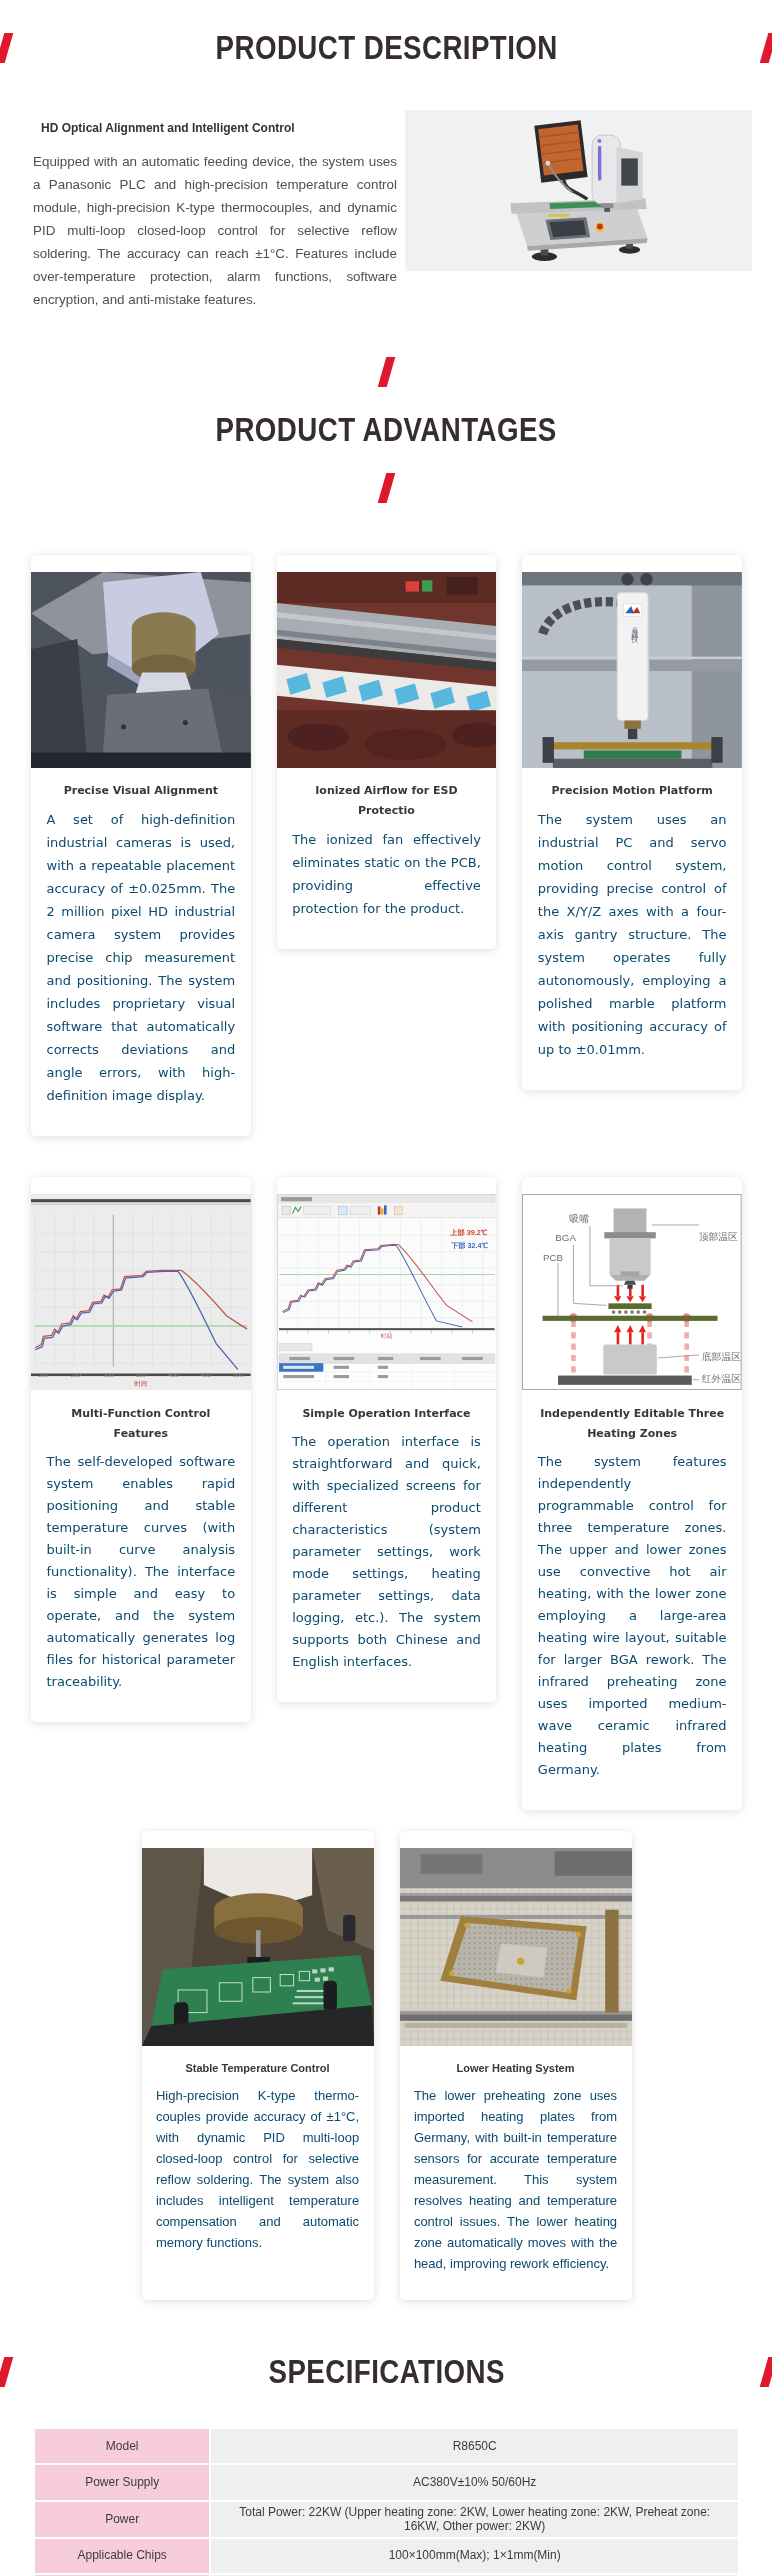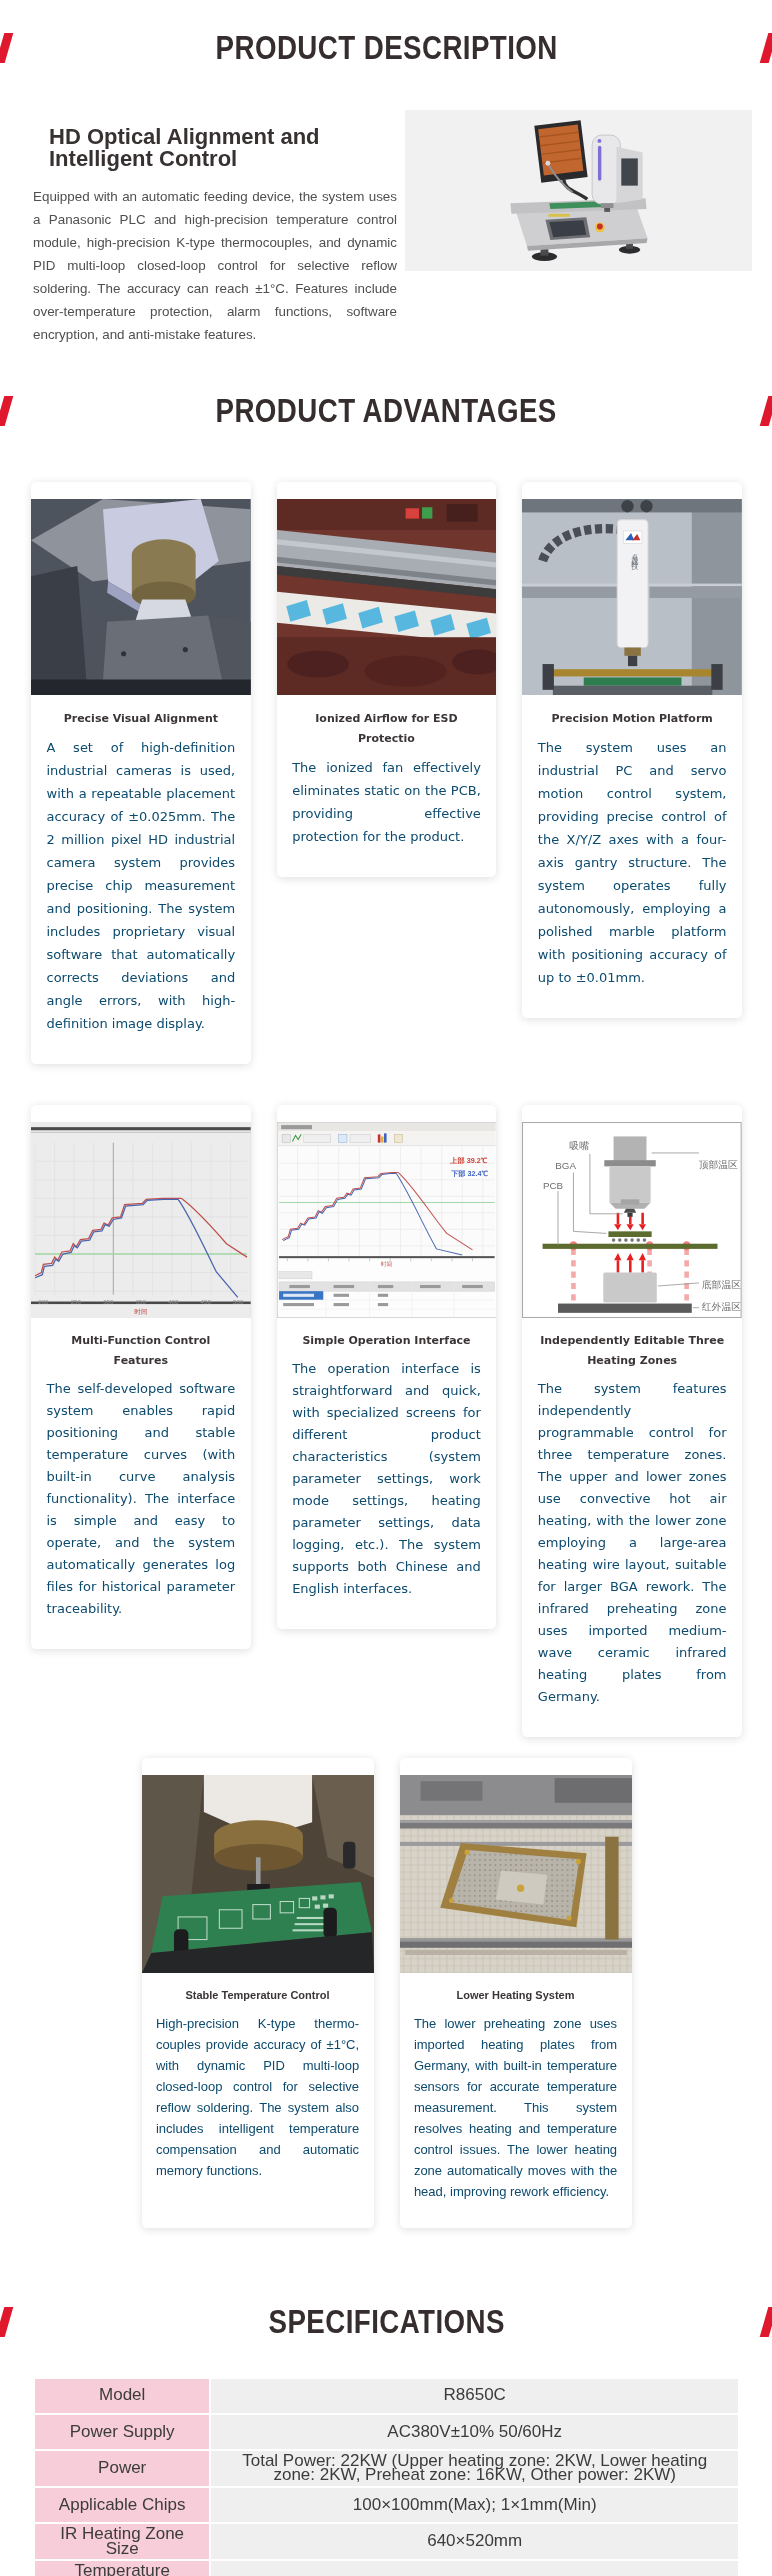--- a/index.html
+++ b/index.html
@@ -8,27 +8,27 @@
     background:#ffffff;font-family:"Liberation Sans",sans-serif;color:#4e4e4e;
   }
   
   .title-row{display:flex;justify-content:space-between;align-items:center;gap:24px;}
   .slash{width:8.8px;height:30px;background:#e0182d;transform:skewX(-16deg);flex:none;}
   .section-title{
     margin:0;font-size:33px;font-weight:bold;color:#362e2e;letter-spacing:0.5px;
     transform:scaleX(0.84);transform-origin:center;white-space:nowrap;
   }
   #desc-title-row{padding-top:29px;}
-  #adv-title-row{margin-top:46px;}
-  #spec-title-row{margin-top:75px;}
+  #adv-title-row{margin-top:46px;flex-direction:column;}
+  #spec-title-row{margin-top:53px;}
 
   
   .desc-section{display:flex;margin:43px 33px 0;gap:8.2px;align-items:flex-start;}
   .desc-left{width:364px;flex:none;}
-  .desc-heading{margin:16px;font-size:22px;line-height:21.6px;font-weight:bold;color:#373131;font-stretch:condensed;}
+  .desc-heading{margin:8px;font-size:12px;line-height:21.6px;font-weight:bold;color:#373131;font-stretch:condensed;}
   .desc-body{margin:10.3px 0 0;font-size:13.4px;line-height:23px;text-align:justify;color:#4f4f4f;font-stretch:condensed;}
   .desc-image-box{width:347px;height:161px;background:#f1f1f2;flex:none;display:flex;align-items:center;justify-content:center;}
 
   
   .cards-grid{display:grid;grid-template-columns:repeat(3,1fr);gap:26px;margin:52px 31px 0;align-items:start;}
   #row2-grid{margin-top:41px;}
   .adv-card{background:#ffffff;border-radius:5.2px;box-shadow:0 1.5px 8.2px rgba(0,0,0,0.12);overflow:hidden;}
   .photo-wrap{position:relative;height:196px;overflow:hidden;background:#dddddd;margin-top:17px;}
   .photo-wrap svg{display:block;width:100%;height:100%;}
   .card-body{padding:13.4px 15.5px 29px;}
@@ -61,21 +61,21 @@
   .lbl-topzone{right:4.1px;top:37px;}
   .lbl-bottomzone{right:1px;top:157px;}
   .lbl-irzone{right:1px;top:179px;}
   .gantry-logo{
     position:absolute;left:107px;top:49px;writing-mode:vertical-rl;letter-spacing:3.1px;
     font-size:7.2px;color:#6b7076;
   }
 
   
   .spec-table{width:707px;margin:36px auto 0;border-collapse:separate;border-spacing:2.1px;}
-  .spec-table td{font-stretch:condensed;text-align:center;vertical-align:middle;font-size:17px;line-height:14.4px;color:#3c3c3c;height:28px;}
+  .spec-table td{font-stretch:condensed;text-align:center;vertical-align:middle;font-size:12px;line-height:14.4px;color:#3c3c3c;height:28px;}
   td.spec-label{width:158px;background:#f6cdd8;padding:3.1px 8.2px;}
   td.spec-value{background:#efefef;padding:3.1px 20.6px;}
 </style>
 </head>
 <body>
 
 <div class="title-row" id="desc-title-row">
   <span class="slash"></span>
   <h1 class="section-title">PRODUCT DESCRIPTION</h1>
   <span class="slash"></span>

